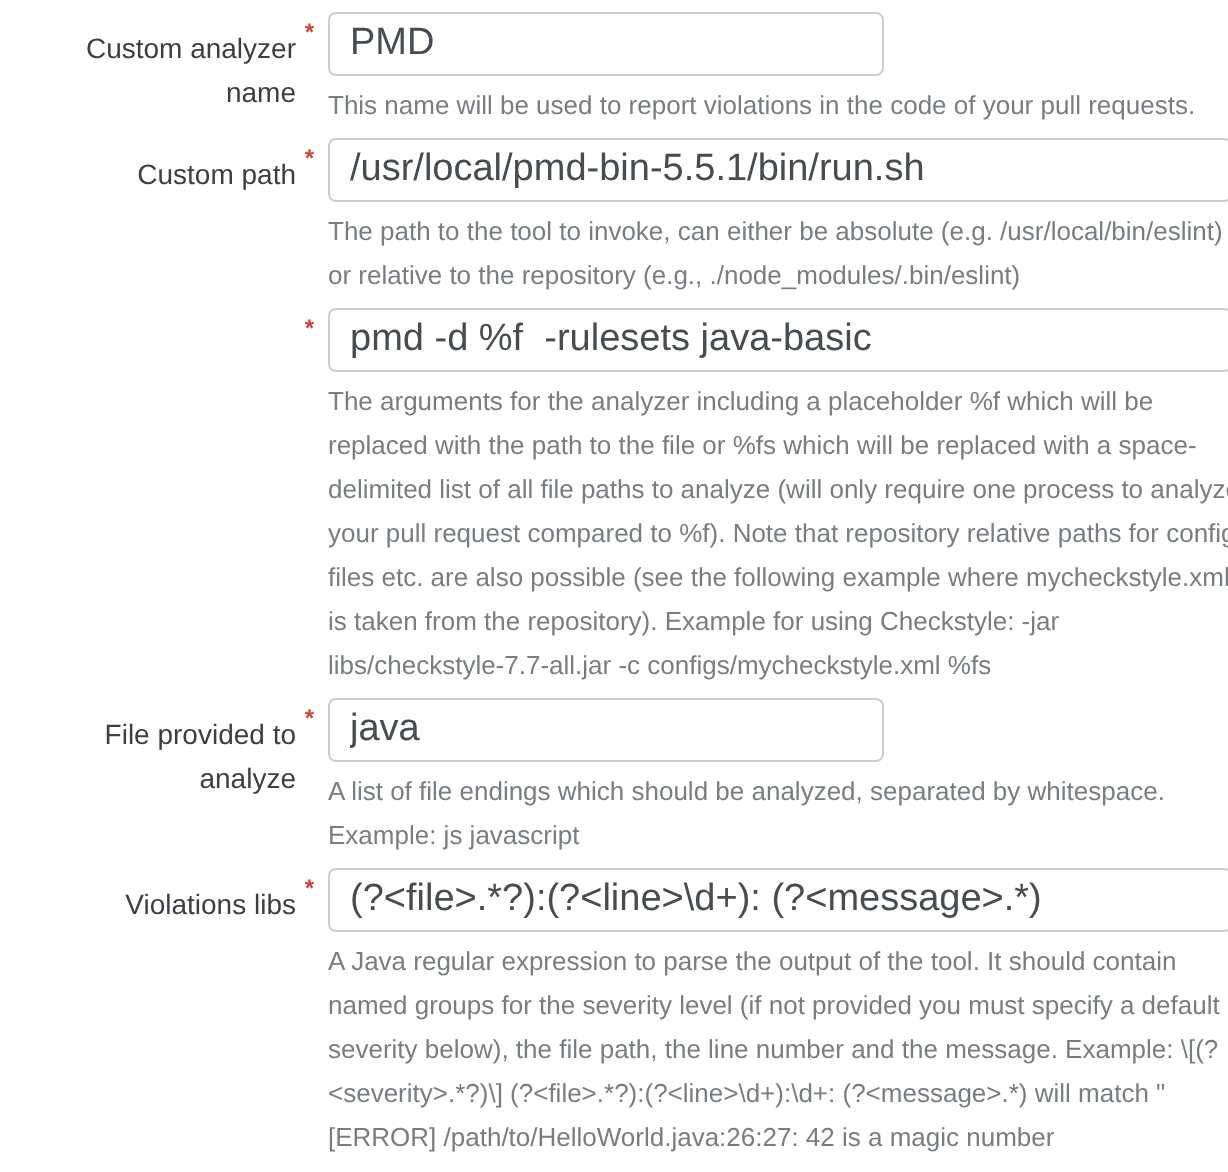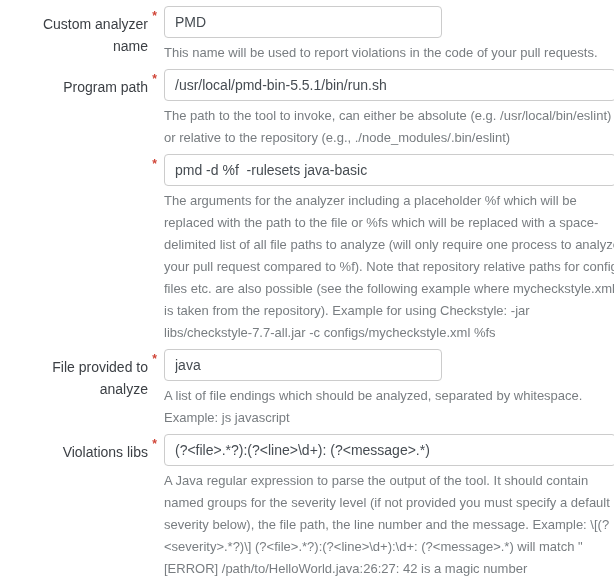--- a/index.html
+++ b/index.html
@@ -40,21 +40,21 @@
   }
   .controls {
     flex: none;
     margin-left: 16px;
     width: 456px;
   }
   .text-input {
     display: block;
     height: 32px;
     padding: 5px 10px;
-    font-size: 14px;
+    font-size: 19px;
     font-family: "Liberation Sans", sans-serif;
     color: #464c52;
     background: #ffffff;
     border: 1px solid #cccccc;
     border-radius: 4px;
     outline: none;
   }
   .text-input.wide { width: 452px; }
   .text-input.narrow { width: 278px; }
   .help-block {
@@ -75,21 +75,21 @@
       <span>Custom analyzer name</span><sup class="req">*</sup>
     </div>
     <div class="controls">
       <input type="text" class="text-input narrow" value="PMD" style="">
       <div class="help-block">This name will be used to report violations in the code of your pull requests.</div>
     </div>
   </div>
 
   <div class="form-row">
     <div class="label-cell">
-      <span>Program path</span><sup class="req">*</sup>
+      <span>Custom path</span><sup class="req">*</sup>
     </div>
     <div class="controls">
       <input type="text" class="text-input wide" value="/usr/local/pmd-bin-5.5.1/bin/run.sh" style="">
       <div class="help-block">The path to the tool to invoke, can either be absolute (e.g. /usr/local/bin/eslint) or relative to the repository (e.g., ./node_modules/.bin/eslint)</div>
     </div>
   </div>
 
   <div class="form-row">
     <div class="label-cell">
       <sup class="req">*</sup>

